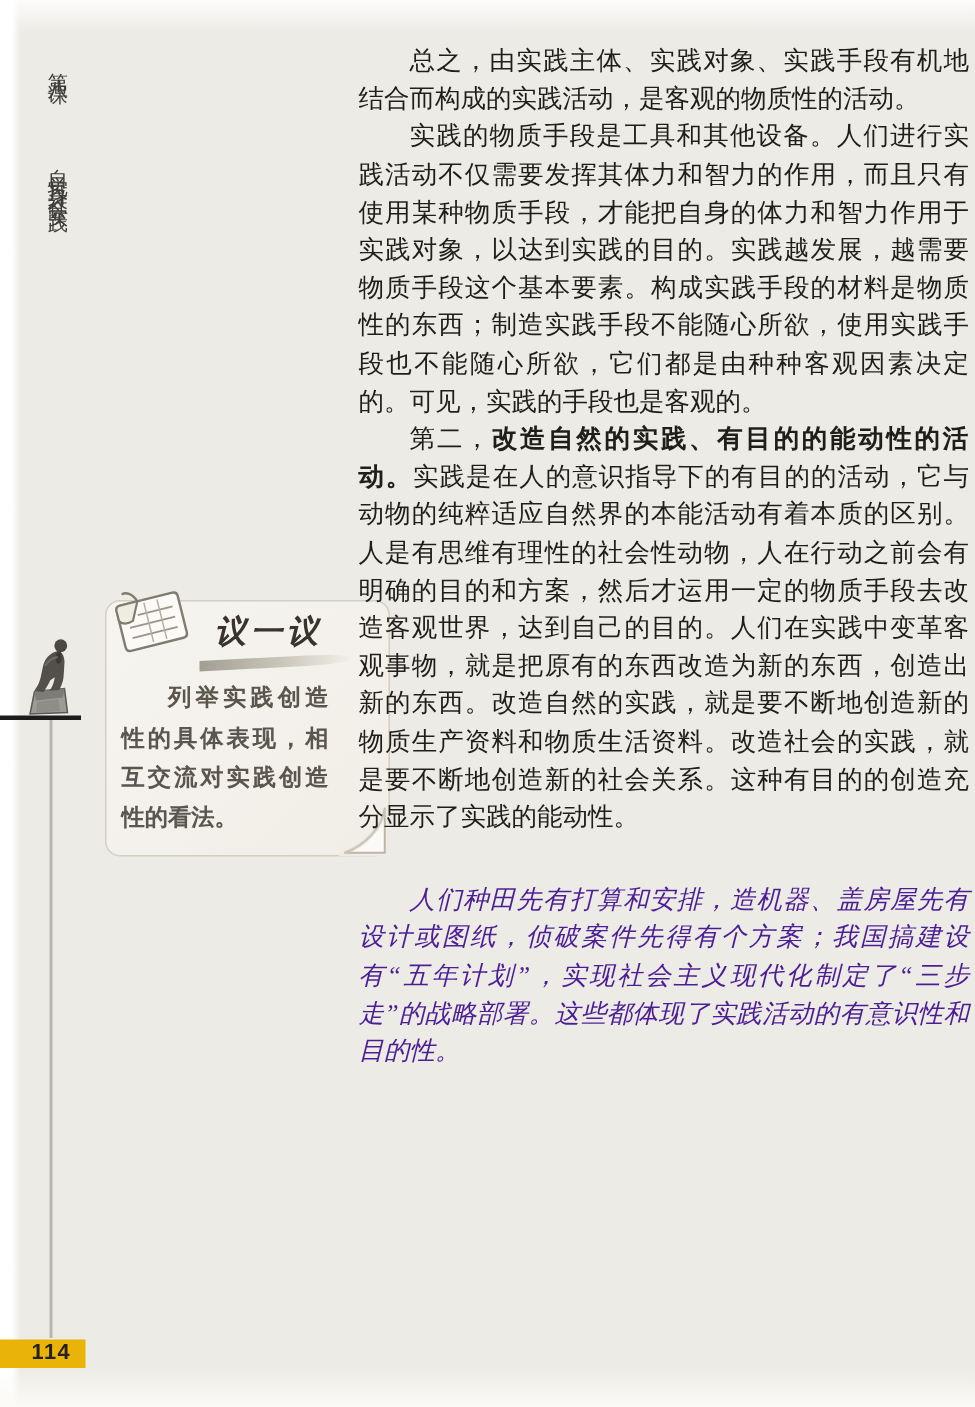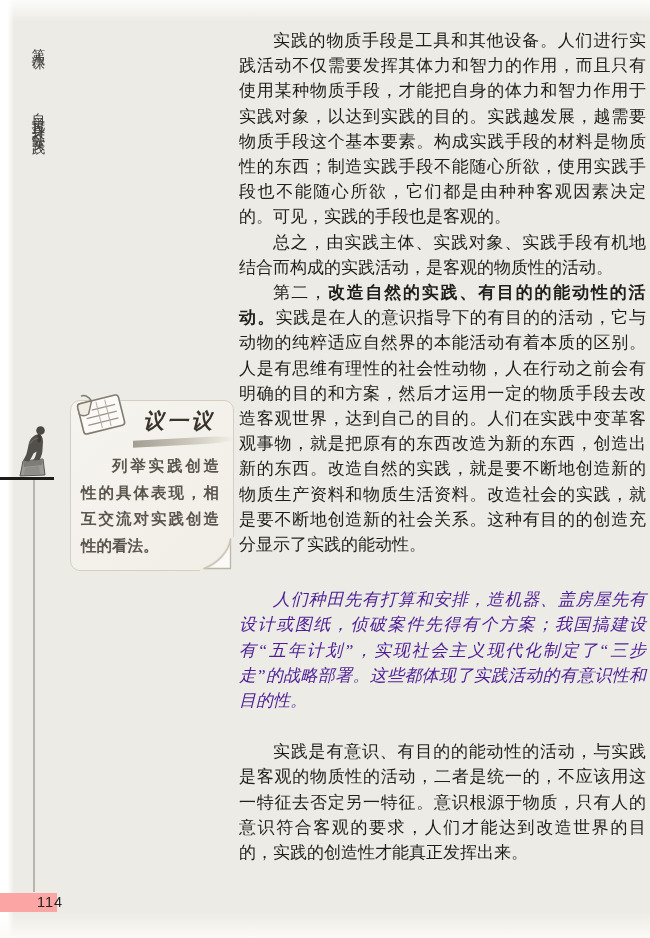--- a/index.html
+++ b/index.html
@@ -35,28 +35,28 @@
   .chapter-title { top:102px; }
 
   
   .thinker { position:absolute; left:15px; top:422px; width:37px; height:56px; }
   .rule-black { position:absolute; left:0; top:477px; width:54px; height:3px; background:#1d1c1a; }
   .rule-vert  { position:absolute; left:33px; top:480px; width:1.5px; height:412px; background:#b8b5ae; }
 
   
   .pagenum-strip {
     position:absolute; left:0; top:893px; width:57px; height:19px;
-    background:#fca5a5; line-height:19px; padding-left:37px; box-sizing:border-box;
+    background:#eab308; line-height:19px; padding-left:21px; box-sizing:border-box;
     font-family:"Liberation Sans","DejaVu Sans",sans-serif;
-    font-size:14.5px; font-weight:normal; color:#232220; letter-spacing:1px;
+    font-size:14.5px; font-weight:bold; color:#232220; letter-spacing:1px;
   }
 
   
   .discuss-box {
-    position:absolute; left:70px; top:400px; width:164px; height:171px;
+    position:absolute; left:70px; top:400px; width:190px; height:171px;
     border:1px solid #d6cfc1; border-radius:10px;
     background:linear-gradient(135deg,#f6f4ef 0%, #f1eee7 100%);
     box-sizing:border-box;
   }
   .notepad { position:absolute; left:-2px; top:-18px; width:64px; height:62px; }
   .discuss-title {
     position:absolute; left:72px; top:6px; width:92px;
     font-size:21px; font-weight:bold; font-style:italic;
     letter-spacing:3px; color:#39332b; white-space:nowrap;
   }
@@ -134,21 +134,20 @@
     <div class="swoosh"></div>
     <div class="discuss-body">列举实践创造性的具体表现，相互交流对实践创造性的看法。</div>
     <svg class="fold" viewBox="0 0 34 34" xmlns="http://www.w3.org/2000/svg">
       <path d="M0,34 L34,34 L34,0 L31,0 C29,14 16,28 0,31.5 Z" fill="#edebe5"></path>
       <path d="M30.5,2 C29,14.5 17.5,26.5 4,31.5 L30.5,31.5 Z" fill="#fbfaf6" stroke="#bdb5a4" stroke-width="1.3" stroke-linejoin="round"></path>
       <path d="M30.5,2 C29,14.5 17.5,26.5 4,31.5" fill="none" stroke="#d8d2c3" stroke-width="2.6" opacity=".5"></path>
     </svg>
   </div>
 
   <div class="main-col" id="paragraphs">
+      <p class="para normal"><span>总之，由实践主体、实践对象、实践手段有机地结合而构成的实践活动，是客观的物质性的活动。</span></p>
       <p class="para normal"><span>实践的物质手段是工具和其他设备。人们进行实践活动不仅需要发挥其体力和智力的作用，而且只有使用某种物质手段，才能把自身的体力和智力作用于实践对象，以达到实践的目的。实践越发展，越需要物质手段这个基本要素。构成实践手段的材料是物质性的东西；制造实践手段不能随心所欲，使用实践手段也不能随心所欲，它们都是由种种客观因素决定的。可见，实践的手段也是客观的。</span></p>
-      <p class="para normal"><span>总之，由实践主体、实践对象、实践手段有机地结合而构成的实践活动，是客观的物质性的活动。</span></p>
       <p class="para normal"><span>第二，</span><span class="b">改造自然的实践、有目的的能动性的活动。</span><span>实践是在人的意识指导下的有目的的活动，它与动物的纯粹适应自然界的本能活动有着本质的区别。人是有思维有理性的社会性动物，人在行动之前会有明确的目的和方案，然后才运用一定的物质手段去改造客观世界，达到自己的目的。人们在实践中变革客观事物，就是把原有的东西改造为新的东西，创造出新的东西。改造自然的实践，就是要不断地创造新的物质生产资料和物质生活资料。改造社会的实践，就是要不断地创造新的社会关系。这种有目的的创造充分显示了实践的能动性。</span></p>
       <p class="para kai"><span>人们种田先有打算和安排，造机器、盖房屋先有设计或图纸，侦破案件先得有个方案；我国搞建设有“五年计划”，实现社会主义现代化制定了“三步走”的战略部署。这些都体现了实践活动的有意识性和目的性。</span></p>
-      <p class="para normal"><span>实践是有意识、有目的的能动性的活动，与实践是客观的物质性的活动，二者是统一的，不应该用这一特征去否定另一特征。意识根源于物质，只有人的意识符合客观的要求，人们才能达到改造世界的目的，实践的创造性才能真正发挥出来。</span></p>
     </div>
 
   <div class="edge-bottom"></div>
 </div>
 
 </body></html>

